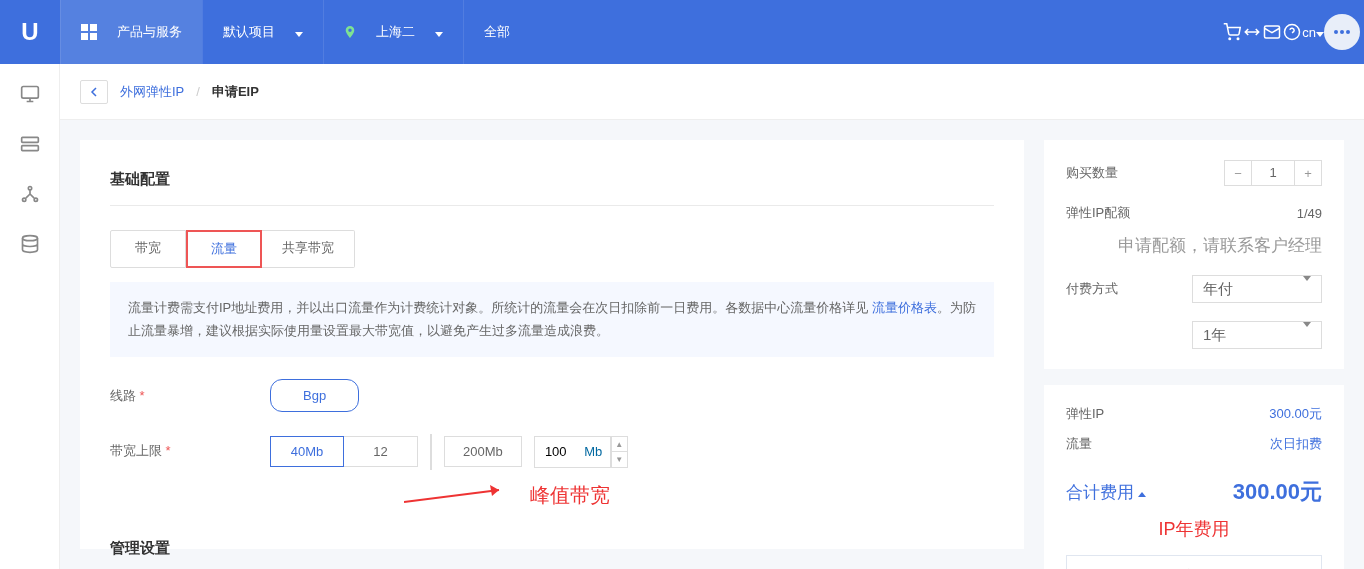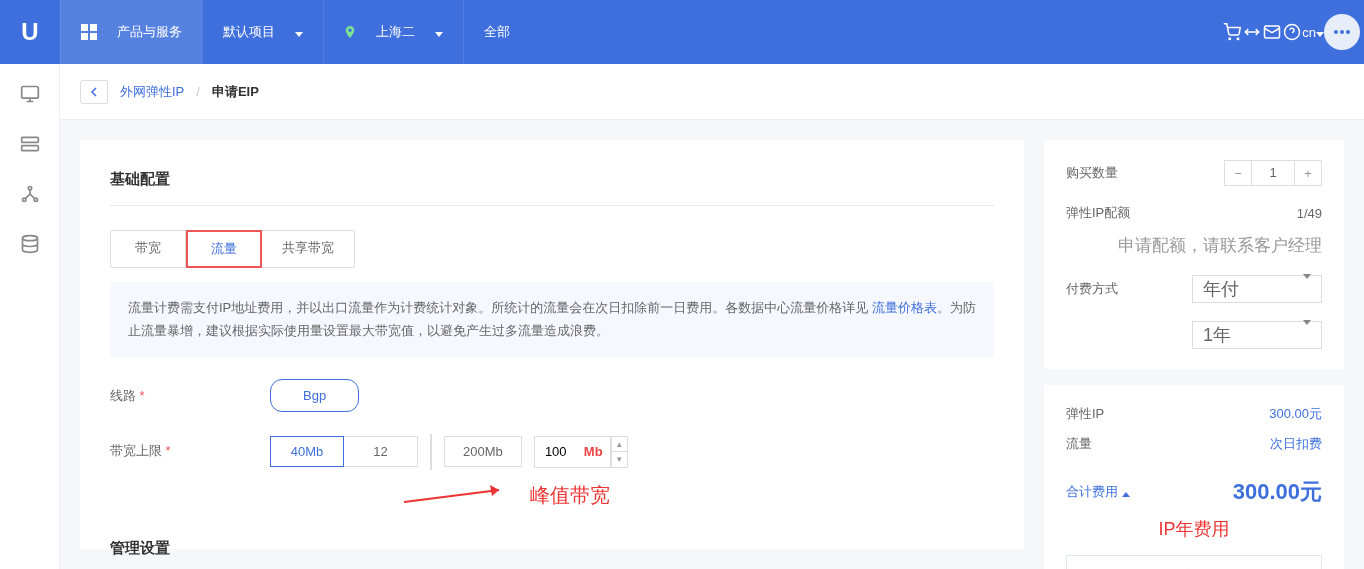--- a/index.html
+++ b/index.html
@@ -52,45 +52,45 @@
     
     .bw-row { display: flex; align-items: center; gap: 12px; }
     .bw-group { display: flex; }
     .bw-btn { padding: 7px 18px; border: 1px solid #ddd; background: #fff; cursor: pointer; font-size: 13px; color: #666; min-width: 74px; text-align: center; }
     .bw-btn + .bw-btn { border-left: none; }
     .bw-btn.selected { border-color: #3e6fdd; color: #3e6fdd; }
     .divider-vert { width: 2px; height: 36px; background: #ddd; }
     
     .spin-group { display: flex; border: 1px solid #ddd; height: 32px; }
     .spin-input { width: 42px; border: none; text-align: center; font-size: 13px; outline: none; }
-    .spin-unit { width: 34px; display: flex; align-items: center; justify-content: center; color: #ef4444; border-right: 1px solid #ddd; font-weight: bold; }
+    .spin-unit { width: 34px; display: flex; align-items: center; justify-content: center; color: #0369a1; border-right: 1px solid #ddd; }
     .spin-btns { display: flex; flex-direction: column; width: 16px; }
     .spin-btn { flex: 1; display: flex; align-items: center; justify-content: center; cursor: pointer; color: #999; font-size: 8px; border-left: 1px solid #ddd; }
     .spin-btn:first-child { border-bottom: 1px solid #ddd; }
     
     .arrow-annot { position: relative; margin-top: 12px; margin-left: 294px; display: flex; align-items: center; gap: 16px; }
     .annot-text { color: #e33; font-size: 20px; font-weight: normal; }
     .select-caret::after { content: ""; width: 0; height: 0; border-left: 4px solid transparent; border-right: 4px solid transparent; border-top: 5px solid #888; }
     
     .side-card { background: #fff; padding: 20px 22px; }
     .side-row { display: flex; justify-content: space-between; align-items: center; margin-bottom: 18px; font-size: 13px; color: #666; }
     .side-row:last-child { margin-bottom: 0; }
     .qty-group { display: flex; align-items: center; border: 1px solid #ddd; height: 26px; }
     .qty-btn { width: 26px; height: 24px; display: flex; align-items: center; justify-content: center; cursor: pointer; color: #999; background: #fff; }
     .qty-val { width: 44px; text-align: center; border-left: 1px solid #ddd; border-right: 1px solid #ddd; height: 24px; line-height: 24px; }
     .side-note { text-align: right; font-size: 17px; color: #999; margin-top: -6px; }
-    .side-select { height: 28px; border: 1px solid #ddd; padding: 0 10px; width: 130px; background: #fff; display: flex; align-items: center; justify-content: space-between; cursor: pointer; color: #666; font-size: 18px; }
+    .side-select { height: 28px; border: 1px solid #ddd; padding: 0 10px; width: 130px; background: #fff; display: flex; align-items: center; justify-content: space-between; cursor: pointer; color: #666; font-size: 15px; }
     .side-select-small { width: 130px; }
     .side-sel-row { display: flex; justify-content: flex-end; margin-top: 8px; }
     
     .price-card { background: #fff; padding: 20px 22px; }
     .price-row { display: flex; justify-content: space-between; font-size: 13px; color: #666; margin-bottom: 12px; }
     .price-val { color: #3e6fdd; }
     .total-row { display: flex; justify-content: space-between; align-items: center; padding-top: 12px; }
-    .total-label { color: #3e6fdd; font-size: 13px; display: flex; align-items: center; gap: 4px; }
+    .total-label { color: #3e6fdd; font-size: 17px; display: flex; align-items: center; gap: 4px; }
     .total-amount { color: #3e6fdd; font-size: 22px; font-weight: bold; }
     .annot-ip { text-align: center; color: #e33; font-size: 18px; margin-top: 10px; }
     .tip-box { border: 1px solid #e0e6f0; padding: 10px 12px; margin-top: 14px; font-size: 12px; color: #888; line-height: 1.6; background: #fff; }
     .caret-up::after { content: ""; width: 0; height: 0; border-left: 4px solid transparent; border-right: 4px solid transparent; border-bottom: 5px solid #3e6fdd; display: inline-block; }
     
     svg { display: block; }
   </style>
 </head>
 <body>
 

